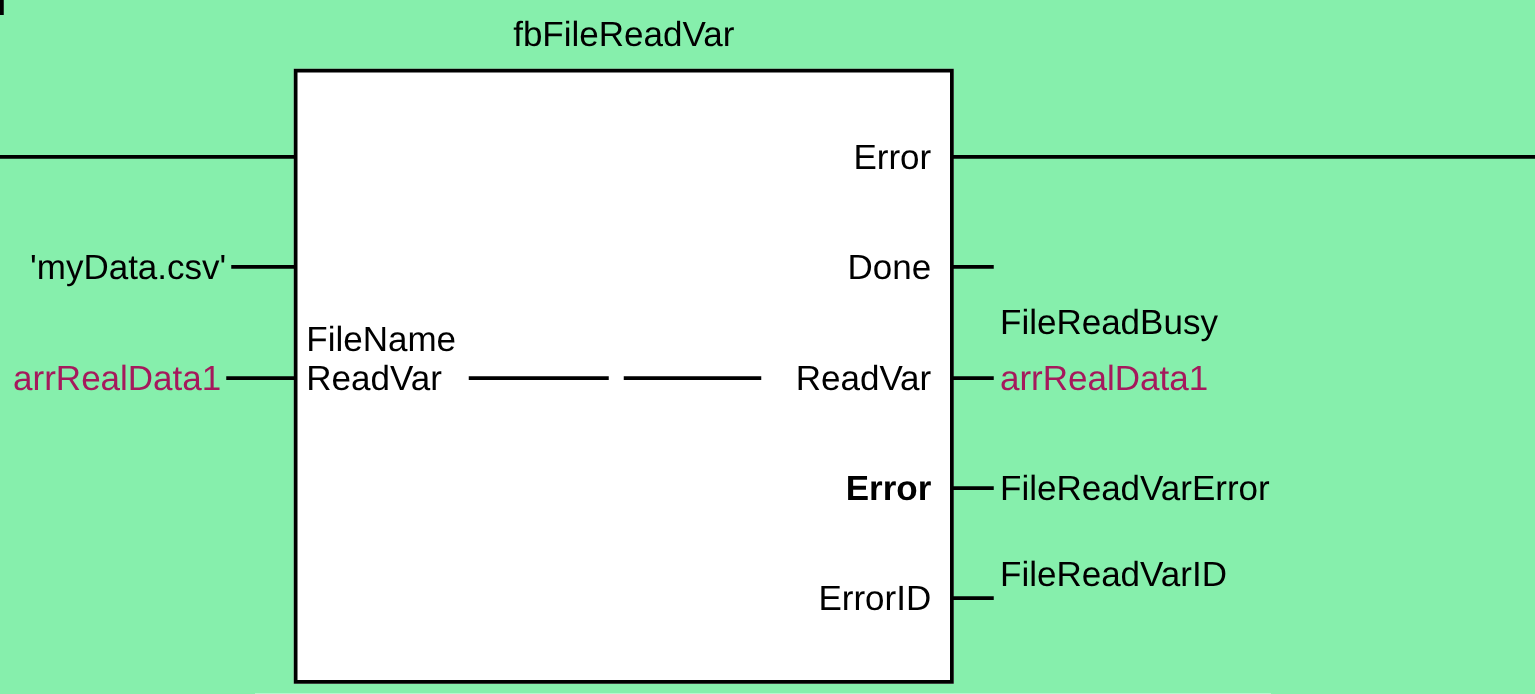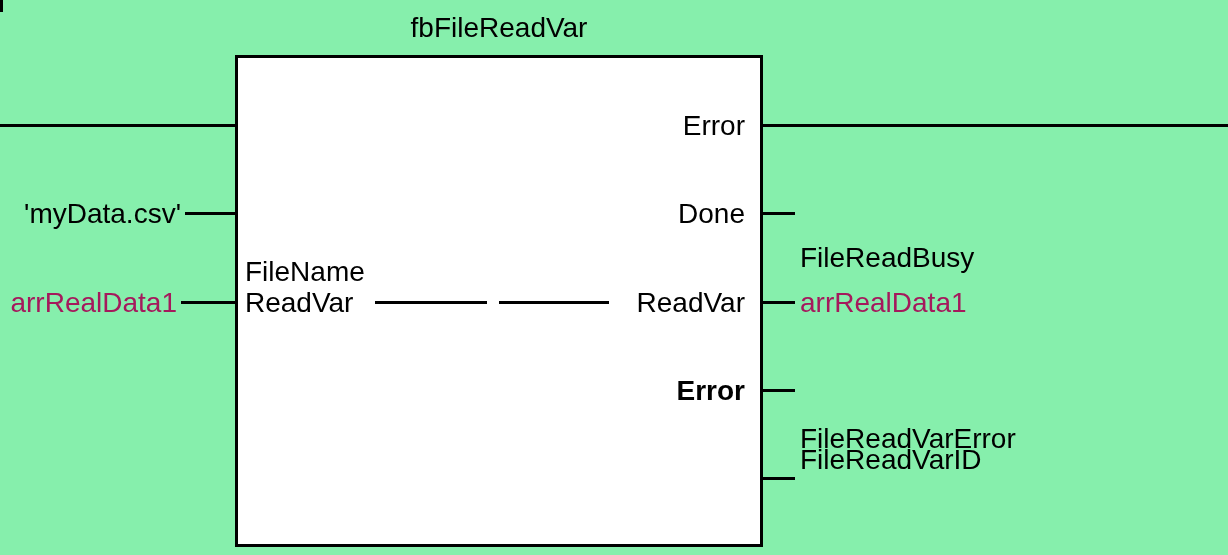--- a/index.html
+++ b/index.html
@@ -69,20 +69,21 @@
   <div class="fb-block"></div>
 
 
   <div class="label pin-left" style="top:212px;margin-top:40px;">FileName</div>
   <div class="label pin-left" style="top:283px;">ReadVar</div>
 
   <div class="label pin-right" style="top:106px;">Error</div>
   <div class="label pin-right" style="top:194px;">Done</div>
   <div class="label pin-right" style="top:283px;">ReadVar</div>
   <div class="label pin-right" style="top:371px;font-weight:bold;">Error</div>
+  <div class="label pin-right" style="top:459px;">ErrorID</div>
 
   <div class="wire" style="left:0; top:124px; width:237px;"></div>
 
   <div class="wire" style="left:761px; top:124px; width:467px;"></div>
 
   <div class="wire" style="left:185px; top:212px; width:52px;"></div>
 
   <div class="wire" style="left:181px; top:301px; width:56px;"></div>
 
   <div class="wire" style="left:375px; top:301px; width:112px;"></div>
@@ -91,16 +92,16 @@
   <div class="wire" style="left:761px; top:212px; width:34px;"></div>
   <div class="wire" style="left:761px; top:301px; width:34px;"></div>
   <div class="wire" style="left:761px; top:389px; width:34px;"></div>
   <div class="wire" style="left:761px; top:477px; width:34px;"></div>
 
   <div class="label operand-left" style="right:1047px; top:194px;">'myData.csv'</div>
   <div class="label operand-left var" style="right:1051px; top:283px;">arrRealData1</div>
 
   <div class="label operand-right" style="top:208px;margin-top:30px;">FileReadBusy</div>
   <div class="label operand-right var" style="top:283px;">arrRealData1</div>
-  <div class="label operand-right" style="top:371px;margin-top:48px;">FileReadVarError</div>
+  <div class="label operand-right" style="top:371px;">FileReadVarError</div>
   <div class="label operand-right" style="top:440px;">FileReadVarID</div>
 
 </div>
 
 </body></html>

